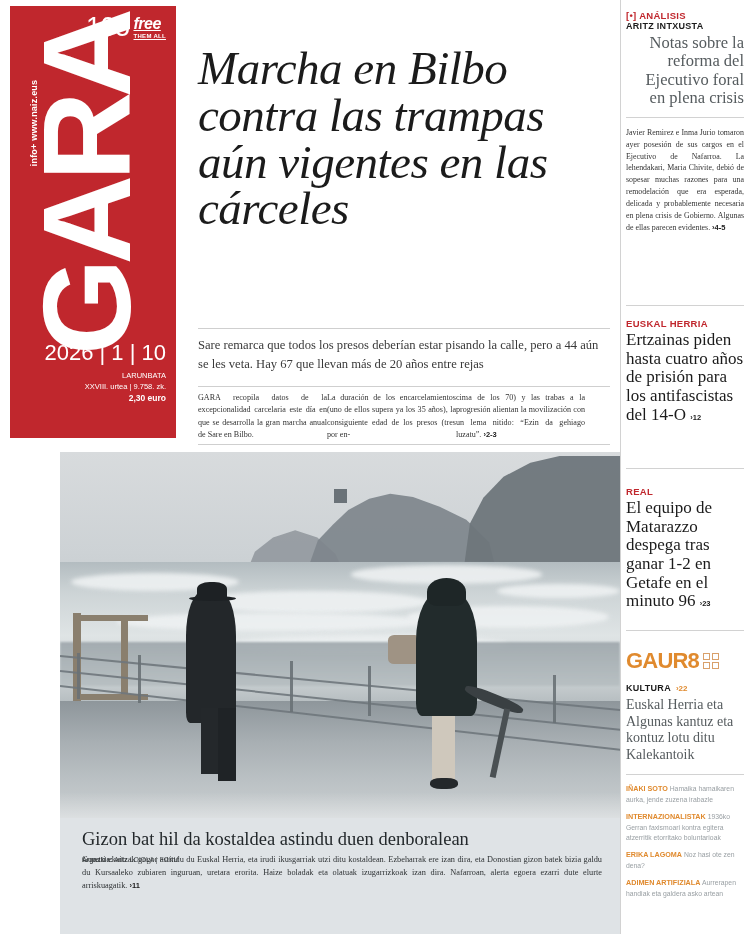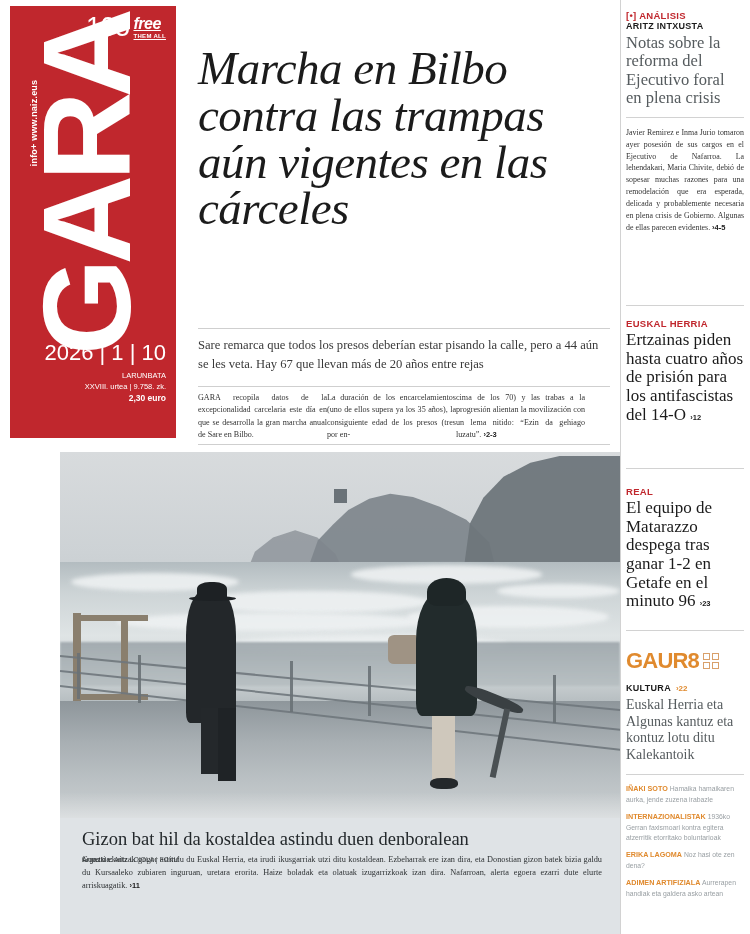--- a/index.html
+++ b/index.html
@@ -251,21 +251,21 @@
   .sb-kicker{
     font-family:"Liberation Sans",sans-serif;
     font-weight:bold;font-size:9.5px;color:#c0272d;letter-spacing:0.3px;
   }
   .sb-kicker-dark{
     font-family:"Liberation Sans",sans-serif;
     font-weight:bold;font-size:9px;color:#1b1b1b;letter-spacing:0.3px;
   }
   .sb-title{
     font-family:"Liberation Serif",serif;
-    font-size:16.5px;line-height:1.12;color:#555b5e;margin-top:3px;
+    font-size:16.5px;line-height:1.12;color:#555b5e;margin-top:3px;text-align:right;
   }
   .sb-title-dark{
     font-family:"Liberation Serif",serif;
     font-size:17px;line-height:1.1;color:#1b1b1b;margin-top:2px;
   }
   .sb-body{
     font-family:"Liberation Serif",serif;
     font-size:7.9px;line-height:1.5;color:#333;text-align:justify;margin-top:6px;
   }
   .pg{font-family:"Liberation Sans",sans-serif;font-weight:bold;font-size:7.5px;color:#1b1b1b;}

